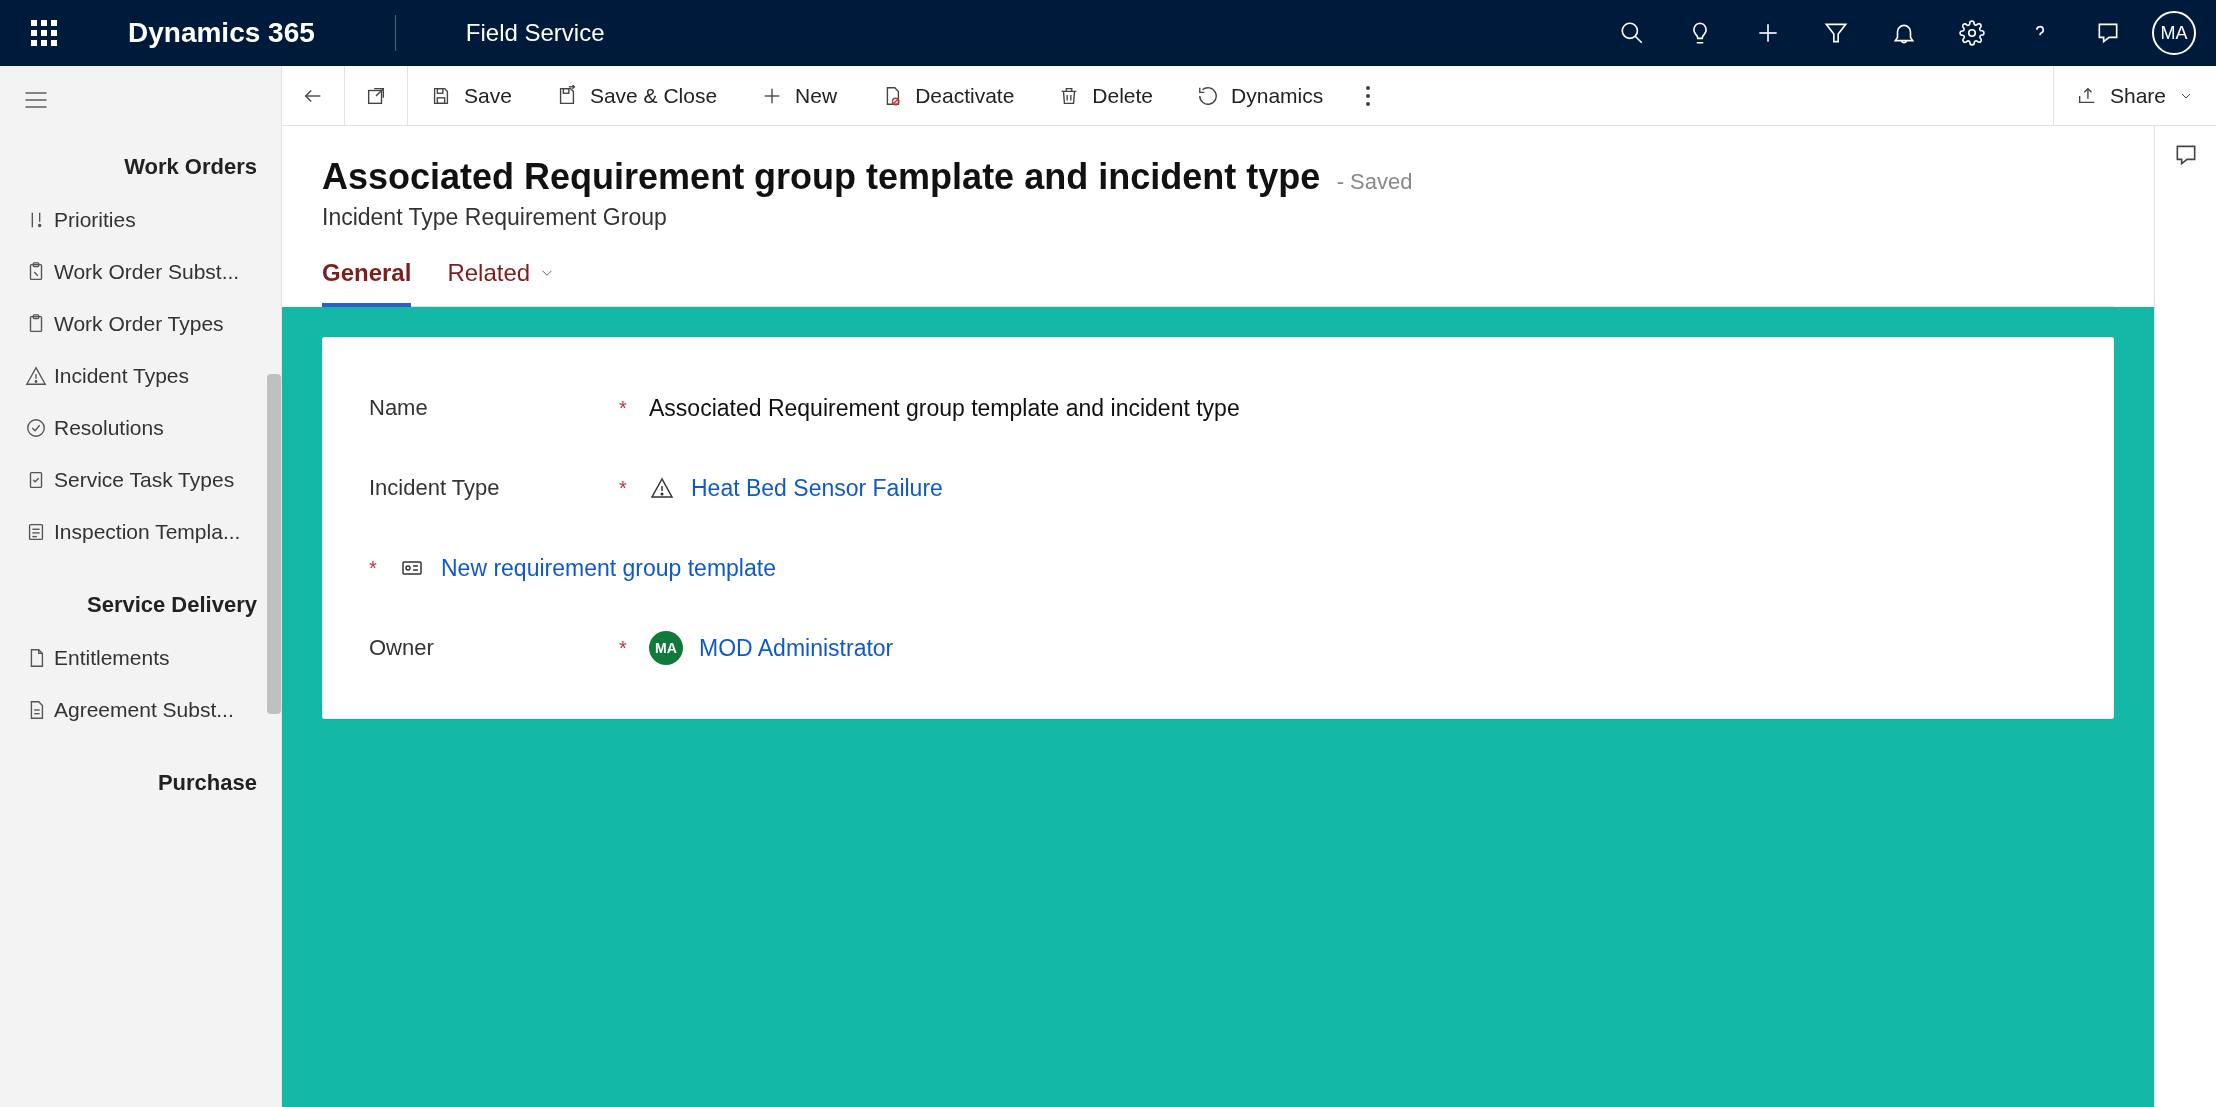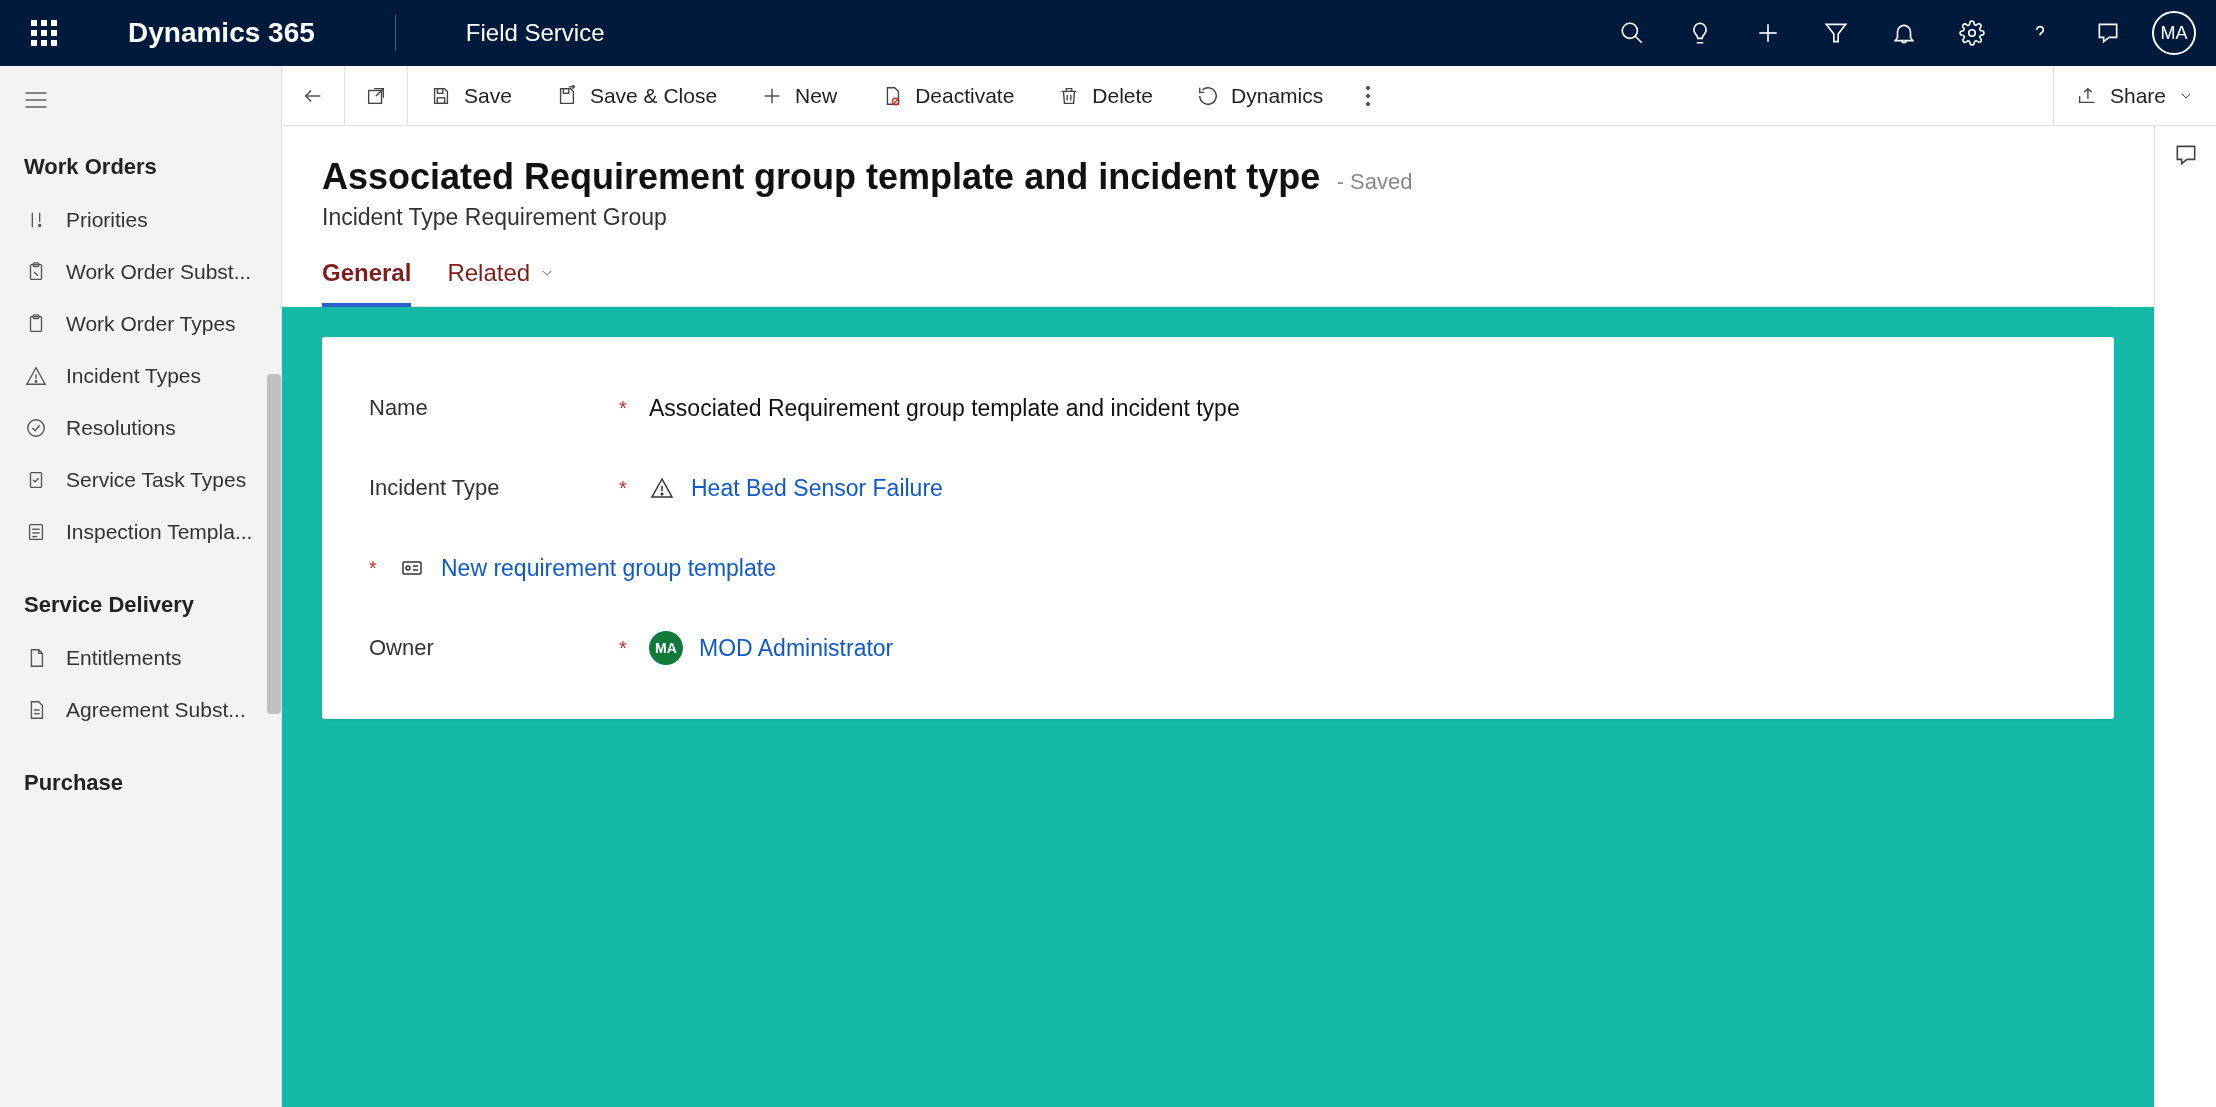--- a/index.html
+++ b/index.html
@@ -19,22 +19,22 @@
 .topbar-icon svg { width: 26px; height: 26px; stroke: #fff; fill: none; stroke-width: 1.5; }
 .avatar { width: 44px; height: 44px; border: 2px solid #fff; border-radius: 50%; display: flex; align-items: center; justify-content: center; font-size: 18px; margin-left: 10px; cursor: pointer; }
 
 
 .body-wrap { display: flex; height: calc(1107px - 66px); }
 
 
 .leftbar { width: 282px; background: #f3f3f3; border-right: 1px solid #e1e1e1; display: flex; flex-direction: column; padding-top: 14px; position: relative; }
 .hamburger { width: 60px; height: 40px; display: flex; align-items: center; justify-content: center; cursor: pointer; margin-bottom: 20px; margin-left: 6px; }
 .hamburger svg { width: 28px; height: 28px; stroke: #333; }
-.nav-section-title { font-size: 22px; font-weight: 600; color: #222; padding: 14px 24px 14px 24px; }
-.nav-item { display: flex; align-items: center; gap: 18px; padding: 14px 24px; font-size: 21px; color: #333; cursor: pointer; }
+.nav-section-title { font-size: 22px; font-weight: 600; color: #222; padding: 14px 24px 14px 24px; text-align: right; }
+.nav-item { display: flex; align-items: center; gap: 6px; padding: 14px 24px; font-size: 21px; color: #333; cursor: pointer; }
 .nav-icon { width: 24px; height: 24px; display: flex; align-items: center; justify-content: center; flex-shrink: 0; }
 .nav-icon svg { width: 22px; height: 22px; stroke: #555; fill: none; stroke-width: 1.5; }
 .nav-label { white-space: nowrap; overflow: hidden; text-overflow: ellipsis; }
 .scrollbar-thumb { position: absolute; right: 0; top: 308px; width: 14px; height: 340px; background: #c0c0c0; border-radius: 4px; }
 
 
 .content { flex: 1; display: flex; flex-direction: column; background: #fff; }
 
 
 .cmdbar { height: 60px; border-bottom: 1px solid #e1e1e1; display: flex; align-items: stretch; padding: 0; }

